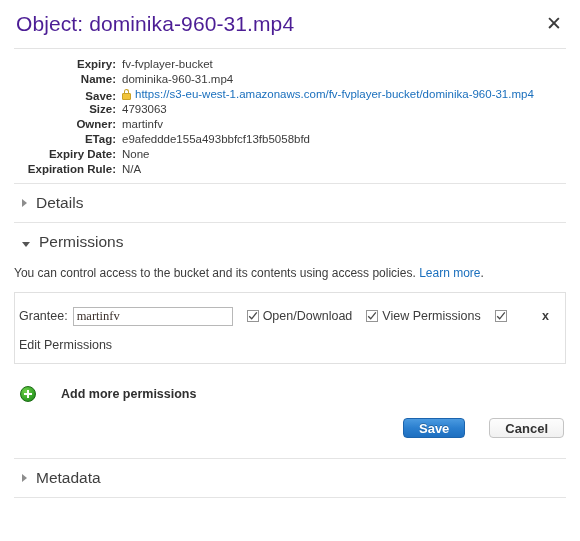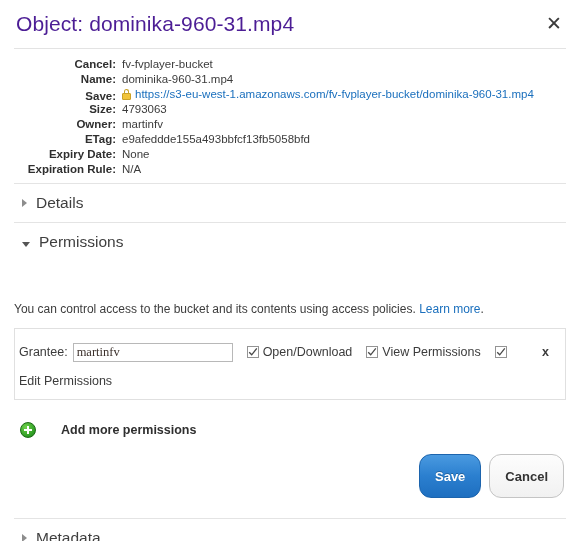--- a/index.html
+++ b/index.html
@@ -154,21 +154,20 @@
     top: 2px;
   }
   .section-title {
     font-size: 15.5px;
     color: #3f3f3f;
   }
 
   
   .perm-body {
     padding: 0 14px;
-    margin-top: 36px;
   }
   .perm-desc {
     font-size: 12px;
     color: #3c3c3c;
     padding: 5px 0 12px 0;
   }
   .perm-desc a {
     color: #1a6fbd;
     text-decoration: none;
   }
@@ -284,43 +283,43 @@
 
   
   .btn-row {
     display: flex;
     justify-content: flex-end;
     align-items: center;
     margin: 16px 14px 0 14px;
     padding-right: 2px;
   }
   .btn {
-    height: 44px;
+    height: 20px;
     padding: 0 15px;
-    border-radius: 12px;
+    border-radius: 4px;
     font-size: 13px;
     font-weight: bold;
     cursor: pointer;
     display: inline-flex;
     align-items: center;
     justify-content: center;
     box-sizing: border-box;
     font-family: "Liberation Sans", sans-serif;
   }
   .btn-primary {
     background: linear-gradient(to bottom, #4a9ae0 0%, #2b7fcf 50%, #1e6fc0 100%);
     border: 1px solid #1c64ad;
     color: #ffffff;
     text-shadow: 0 -1px 0 rgba(0,0,0,0.25);
   }
   .btn-default {
     background: linear-gradient(to bottom, #fdfdfd 0%, #f1f1f1 100%);
     border: 1px solid #c4c4c4;
     color: #333333;
-    margin-left: 8px;
+    margin-left: 24px;
   }
 
   .section-bottom {
     margin-top: 20px;
   }
   .bottom-rule {
     border-top: 1px solid #e4e4e4;
     margin: 0 14px;
   }
 </style>
@@ -331,21 +330,21 @@
 
   <div class="header">
     <div class="header-title">Object: dominika-960-31.mp4</div>
     <div class="close-icon">✕</div>
   </div>
   <div class="header-rule"></div>
 
   <div class="meta">
 
     <div class="meta-row">
-      <div class="meta-label">Cancel:</div>
+      <div class="meta-label">Expiry:</div>
       <div class="meta-value">fv-fvplayer-bucket</div>
     </div>
 
     <div class="meta-row">
       <div class="meta-label">Name:</div>
       <div class="meta-value">dominika-960-31.mp4</div>
     </div>
 
     <div class="meta-row">
       <div class="meta-label">Save:</div>

